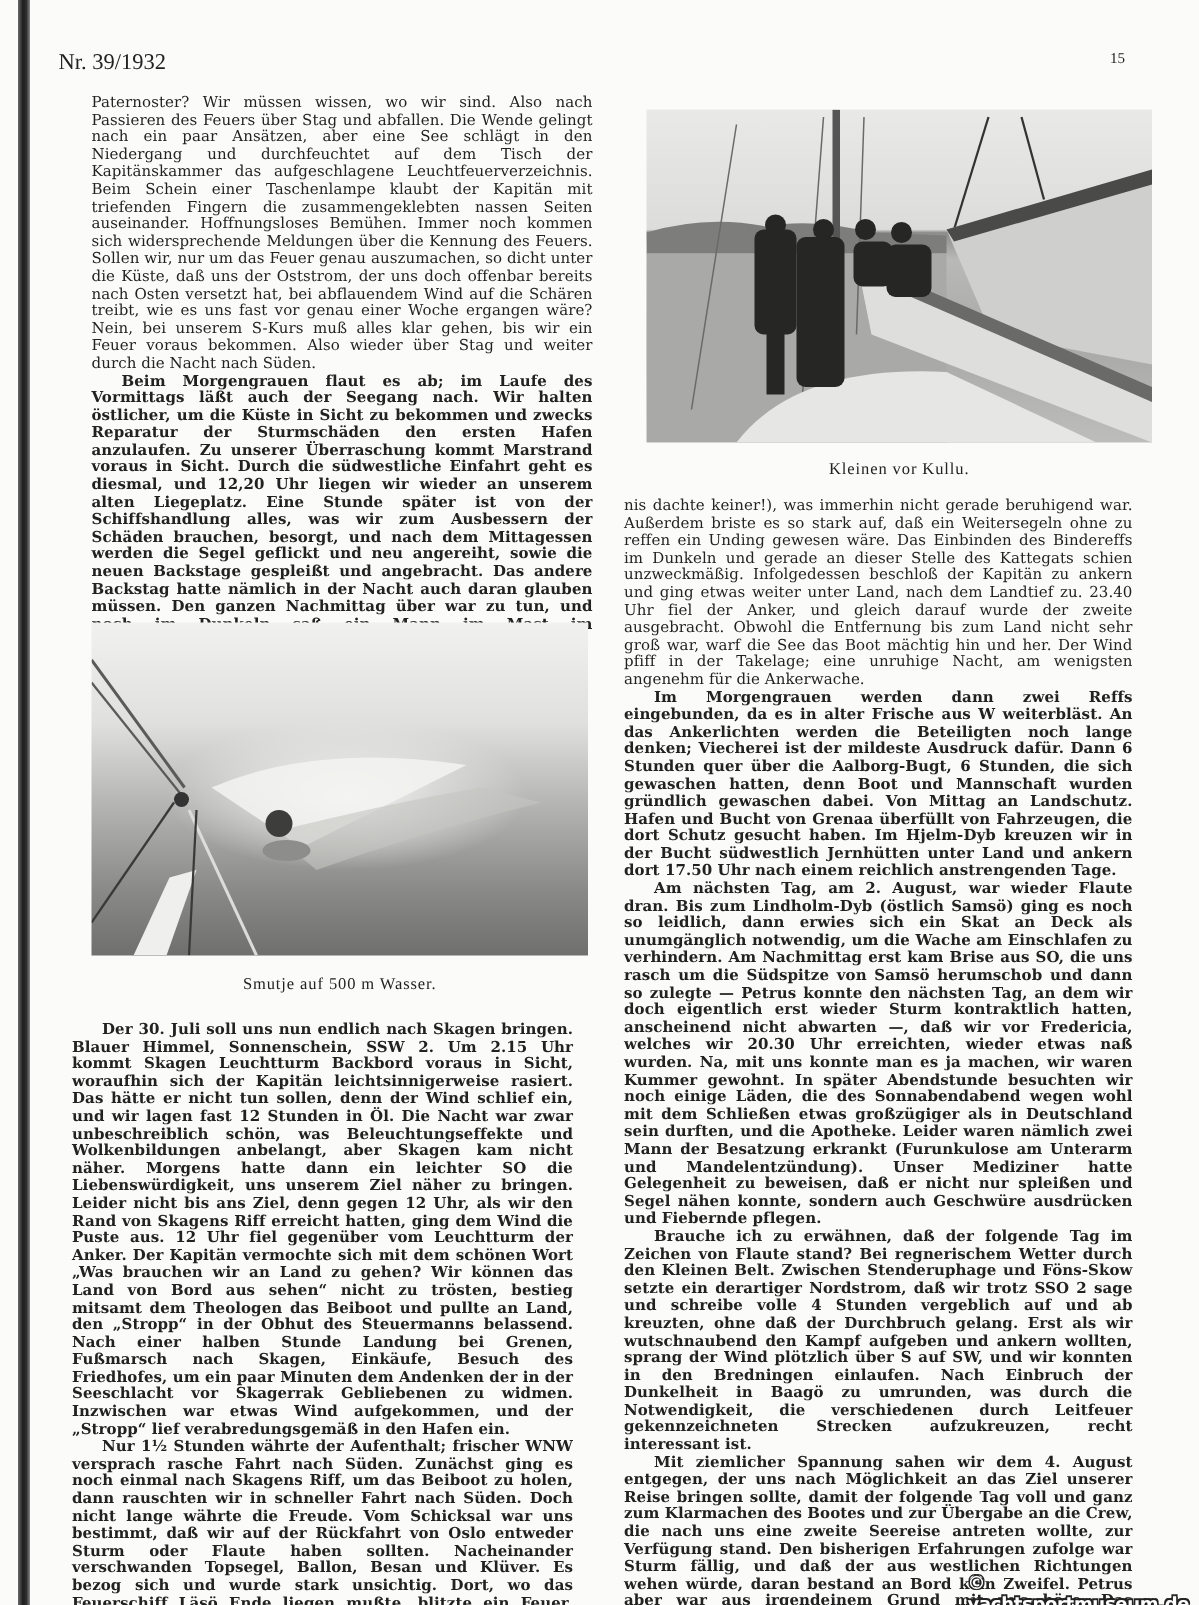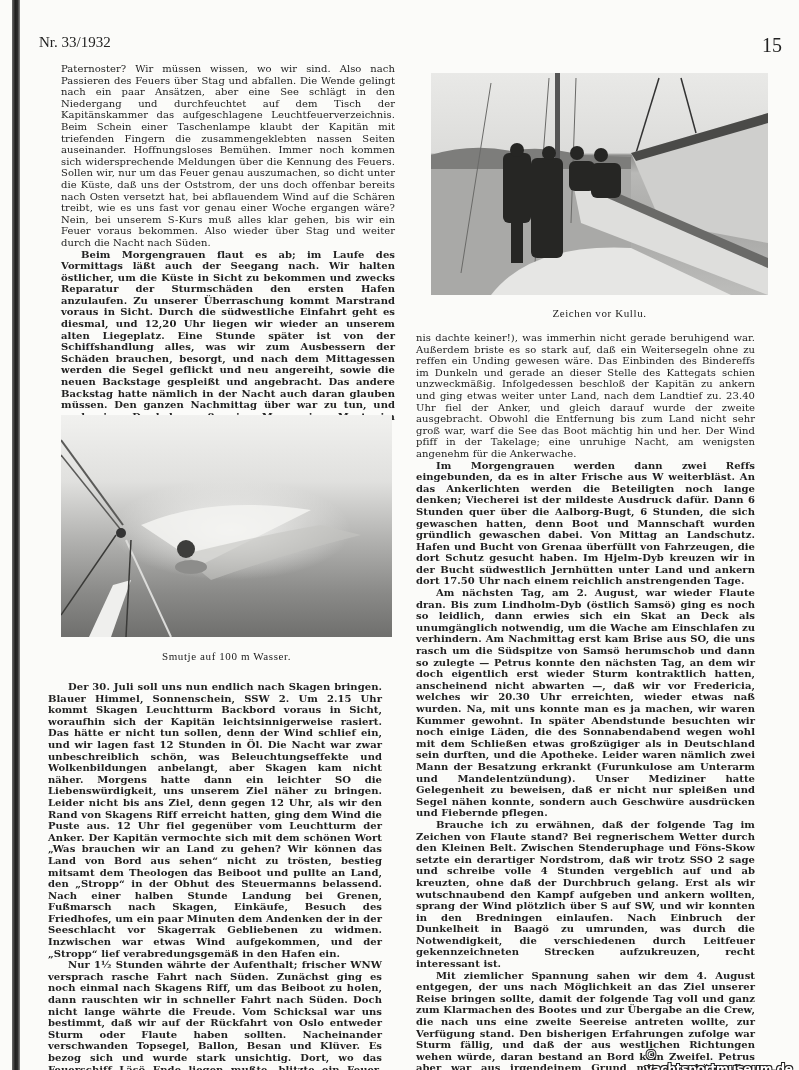--- a/index.html
+++ b/index.html
@@ -11,22 +11,22 @@
   }
   .spine {
     position: absolute; left: 12px; top: 0; width: 8px; height: 1070px;
     background: linear-gradient(to right, #6a6a6a, #1e1e1e 40%, #2c2c2c 70%, #888);
   }
   .header-left {
     position: absolute; left: 39px; top: 34px;
     font-family: "Liberation Serif", serif; font-size: 15px; color: #222;
   }
   .header-right {
-    position: absolute; left: 762px; top: 34px;
-    font-family: "Liberation Serif", serif; font-size: 20px; color: #222;
+    position: absolute; left: 740px; top: 34px;
+    font-family: "Liberation Serif", serif; font-size: 10px; color: #222;
   }
   .col {
     position: absolute;
     font-size: 10px; line-height: 11.6px; text-align: justify;
     letter-spacing: 0.05px;
   }
   .col p { margin: 0; text-indent: 0; }
   .col p.ind { text-indent: 20px; font-weight: bold; }
   #col-left-top { left: 61px; top: 63px; width: 334px; }
   #col-left-bottom { left: 48px; top: 681px; width: 334px; }
@@ -58,21 +58,21 @@
     font-family: "DejaVu Sans", sans-serif; font-size: 12px; font-weight: bold;
     color: #fff; letter-spacing: -0.2px;
     text-shadow: -1px -1px 0 #222, 1px -1px 0 #222, -1px 1px 0 #222, 1px 1px 0 #222;
   }
 </style>
 </head>
 <body>
 
 <div class="spine"></div>
 
-<div class="header-left">Nr. 33/1932</div>
+<div class="header-left">Nr. 39/1932</div>
 <div class="header-right">15</div>
 
 <div class="col" id="col-left-top">
   <p>Paternoster? Wir müssen wissen, wo wir sind. Also nach Passieren des Feuers über Stag und abfallen. Die Wende gelingt nach ein paar Ansätzen, aber eine See schlägt in den Niedergang und durchfeuchtet auf dem Tisch der Kapitänskammer das aufgeschlagene Leuchtfeuerverzeichnis. Beim Schein einer Taschenlampe klaubt der Kapitän mit triefenden Fingern die zusammengeklebten nassen Seiten auseinander. Hoffnungsloses Bemühen. Immer noch kommen sich widersprechende Meldungen über die Kennung des Feuers. Sollen wir, nur um das Feuer genau auszumachen, so dicht unter die Küste, daß uns der Oststrom, der uns doch offenbar bereits nach Osten versetzt hat, bei abflauendem Wind auf die Schären treibt, wie es uns fast vor genau einer Woche ergangen wäre? Nein, bei unserem S-Kurs muß alles klar gehen, bis wir ein Feuer voraus bekommen. Also wieder über Stag und weiter durch die Nacht nach Süden.</p>
   <p class="ind">Beim Morgengrauen flaut es ab; im Laufe des Vormittags läßt auch der Seegang nach. Wir halten östlicher, um die Küste in Sicht zu bekommen und zwecks Reparatur der Sturmschäden den ersten Hafen anzulaufen. Zu unserer Überraschung kommt Marstrand voraus in Sicht. Durch die südwestliche Einfahrt geht es diesmal, und 12,20 Uhr liegen wir wieder an unserem alten Liegeplatz. Eine Stunde später ist von der Schiffshandlung alles, was wir zum Ausbessern der Schäden brauchen, besorgt, und nach dem Mittagessen werden die Segel geflickt und neu angereiht, sowie die neuen Backstage gespleißt und angebracht. Das andere Backstag hatte nämlich in der Nacht auch daran glauben müssen. Den ganzen Nachmittag über war zu tun, und noch im Dunkeln saß ein Mann im Mast im Bootsmannsstuhl.</p>
 </div>
 
 <div class="photo" id="photo-sail">
   <svg width="337" height="222" viewBox="0 0 337 222">
 
@@ -101,39 +101,39 @@
       <circle cx="86" cy="77" r="7"></circle>
       <rect x="100" y="85" width="32" height="100" rx="6"></rect>
       <circle cx="118" cy="80" r="7"></circle>
       <rect x="138" y="88" width="26" height="30" rx="6"></rect>
       <circle cx="146" cy="80" r="7"></circle>
       <rect x="160" y="90" width="30" height="35" rx="6"></rect>
       <circle cx="170" cy="82" r="7"></circle>
     </g>
   </svg>
 </div>
-<div class="caption" id="caption-sail">Zeichen vor Kullu.</div>
+<div class="caption" id="caption-sail">Kleinen vor Kullu.</div>
 
 <div class="photo" id="photo-swim">
   <svg width="331" height="222" viewBox="0 0 331 222">
     <path d="M80 110 Q150 80 250 95 Q200 120 140 150 Z" fill="#f3f3f1" opacity="0.85"></path>
     <path d="M120 140 Q200 120 260 110 L300 120 Q220 140 150 165 Z" fill="#c4c4c2" opacity="0.6"></path>
     <circle cx="125" cy="134" r="9" fill="#3d3d3b"></circle>
     <ellipse cx="130" cy="152" rx="16" ry="7" fill="#8d8d8b"></ellipse>
 
     <path d="M52 170 L70 165 L50 222 L28 222 Z" fill="#efefed"></path>
     <line x1="0" y1="25" x2="62" y2="110" stroke="#5a5a58" stroke-width="2"></line>
     <line x1="0" y1="40" x2="60" y2="115" stroke="#5a5a58" stroke-width="1.5"></line>
     <line x1="55" y1="120" x2="0" y2="200" stroke="#3a3a38" stroke-width="1.5"></line>
     <line x1="65" y1="125" x2="110" y2="222" stroke="#dcdcda" stroke-width="2"></line>
     <line x1="70" y1="125" x2="65" y2="222" stroke="#3a3a38" stroke-width="1.5"></line>
     <circle cx="60" cy="118" r="5" fill="#333"></circle>
   </svg>
 </div>
-<div class="caption" id="caption-swim">Smutje auf 100 m Wasser.</div>
+<div class="caption" id="caption-swim">Smutje auf 500 m Wasser.</div>
 
 <div class="col" id="col-left-bottom">
   <p class="ind">Der 30. Juli soll uns nun endlich nach Skagen bringen. Blauer Himmel, Sonnenschein, SSW 2. Um 2.15 Uhr kommt Skagen Leuchtturm Backbord voraus in Sicht, woraufhin sich der Kapitän leichtsinnigerweise rasiert. Das hätte er nicht tun sollen, denn der Wind schlief ein, und wir lagen fast 12 Stunden in Öl. Die Nacht war zwar unbeschreiblich schön, was Beleuchtungseffekte und Wolkenbildungen anbelangt, aber Skagen kam nicht näher. Morgens hatte dann ein leichter SO die Liebenswürdigkeit, uns unserem Ziel näher zu bringen. Leider nicht bis ans Ziel, denn gegen 12 Uhr, als wir den Rand von Skagens Riff erreicht hatten, ging dem Wind die Puste aus. 12 Uhr fiel gegenüber vom Leuchtturm der Anker. Der Kapitän vermochte sich mit dem schönen Wort „Was brauchen wir an Land zu gehen? Wir können das Land von Bord aus sehen“ nicht zu trösten, bestieg mitsamt dem Theologen das Beiboot und pullte an Land, den „Stropp“ in der Obhut des Steuermanns belassend. Nach einer halben Stunde Landung bei Grenen, Fußmarsch nach Skagen, Einkäufe, Besuch des Friedhofes, um ein paar Minuten dem Andenken der in der Seeschlacht vor Skagerrak Gebliebenen zu widmen. Inzwischen war etwas Wind aufgekommen, und der „Stropp“ lief verabredungsgemäß in den Hafen ein.</p>
   <p class="ind">Nur 1½ Stunden währte der Aufenthalt; frischer WNW versprach rasche Fahrt nach Süden. Zunächst ging es noch einmal nach Skagens Riff, um das Beiboot zu holen, dann rauschten wir in schneller Fahrt nach Süden. Doch nicht lange währte die Freude. Vom Schicksal war uns bestimmt, daß wir auf der Rückfahrt von Oslo entweder Sturm oder Flaute haben sollten. Nacheinander verschwanden Topsegel, Ballon, Besan und Klüver. Es bezog sich und wurde stark unsichtig. Dort, wo das Feuerschiff Läsö Ende liegen mußte, blitzte ein Feuer, dessen Kennung nicht mit dem Leuchtfeuerverzeichnis übereinstimmte (An den Nachtrag zum Leuchtfeuerverzeich-</p>
 </div>
 
 <div class="col" id="col-right">
   <p>nis dachte keiner!), was immerhin nicht gerade beruhigend war. Außerdem briste es so stark auf, daß ein Weitersegeln ohne zu reffen ein Unding gewesen wäre. Das Einbinden des Bindereffs im Dunkeln und gerade an dieser Stelle des Kattegats schien unzweckmäßig. Infolgedessen beschloß der Kapitän zu ankern und ging etwas weiter unter Land, nach dem Landtief zu. 23.40 Uhr fiel der Anker, und gleich darauf wurde der zweite ausgebracht. Obwohl die Entfernung bis zum Land nicht sehr groß war, warf die See das Boot mächtig hin und her. Der Wind pfiff in der Takelage; eine unruhige Nacht, am wenigsten angenehm für die Ankerwache.</p>
   <p class="ind">Im Morgengrauen werden dann zwei Reffs eingebunden, da es in alter Frische aus W weiterbläst. An das Ankerlichten werden die Beteiligten noch lange denken; Viecherei ist der mildeste Ausdruck dafür. Dann 6 Stunden quer über die Aalborg-Bugt, 6 Stunden, die sich gewaschen hatten, denn Boot und Mannschaft wurden gründlich gewaschen dabei. Von Mittag an Landschutz. Hafen und Bucht von Grenaa überfüllt von Fahrzeugen, die dort Schutz gesucht haben. Im Hjelm-Dyb kreuzen wir in der Bucht südwestlich Jernhütten unter Land und ankern dort 17.50 Uhr nach einem reichlich anstrengenden Tage.</p>
   <p class="ind">Am nächsten Tag, am 2. August, war wieder Flaute dran. Bis zum Lindholm-Dyb (östlich Samsö) ging es noch so leidlich, dann erwies sich ein Skat an Deck als unumgänglich notwendig, um die Wache am Einschlafen zu verhindern. Am Nachmittag erst kam Brise aus SO, die uns rasch um die Südspitze von Samsö herumschob und dann so zulegte — Petrus konnte den nächsten Tag, an dem wir doch eigentlich erst wieder Sturm kontraktlich hatten, anscheinend nicht abwarten —, daß wir vor Fredericia, welches wir 20.30 Uhr erreichten, wieder etwas naß wurden. Na, mit uns konnte man es ja machen, wir waren Kummer gewohnt. In später Abendstunde besuchten wir noch einige Läden, die des Sonnabendabend wegen wohl mit dem Schließen etwas großzügiger als in Deutschland sein durften, und die Apotheke. Leider waren nämlich zwei Mann der Besatzung erkrankt (Furunkulose am Unterarm und Mandelentzündung). Unser Mediziner hatte Gelegenheit zu beweisen, daß er nicht nur spleißen und Segel nähen konnte, sondern auch Geschwüre ausdrücken und Fiebernde pflegen.</p>

